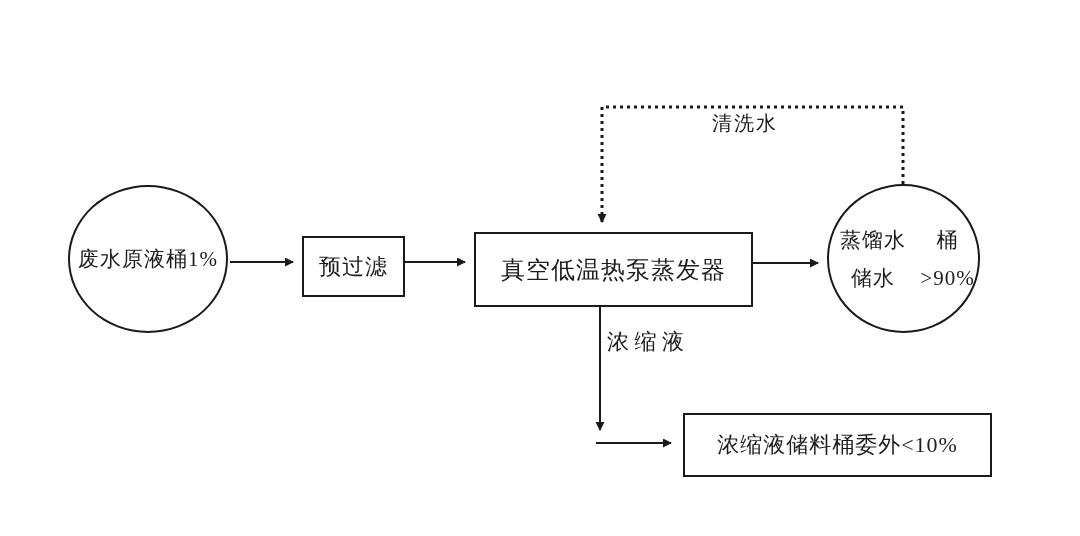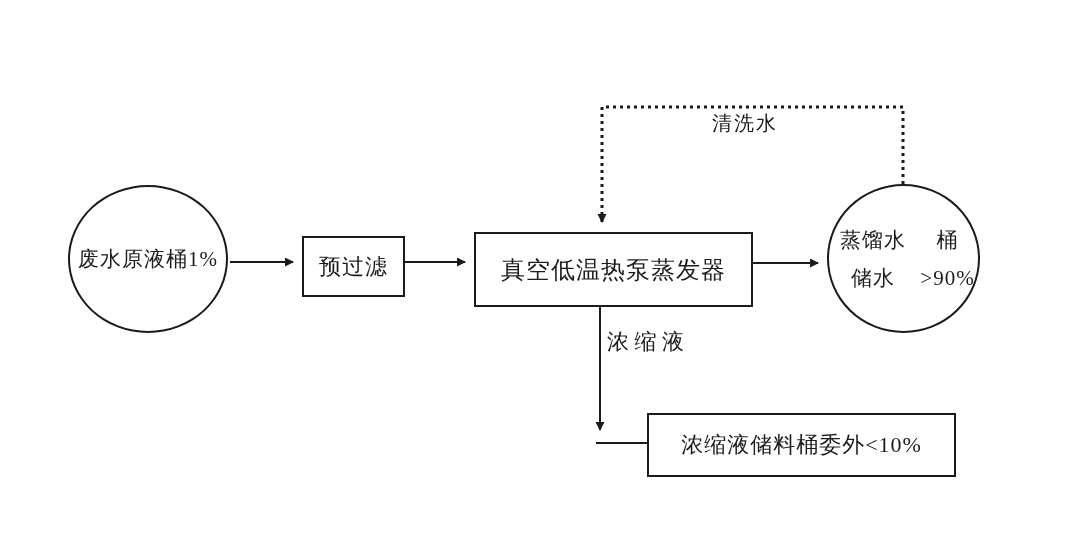--- a/index.html
+++ b/index.html
@@ -48,21 +48,21 @@
   }
   .box-evaporator {
     left: 474px; top: 232px; width: 279px; height: 75px;
     font-size: 24px; letter-spacing: 1px;
   }
   .tank-right {
     left: 827px; top: 184px; width: 153px; height: 149px;
     font-size: 21px; line-height: 38px;
   }
   .box-concentrate {
-    left: 647px; top: 413px; width: 309px; height: 64px;
+    left: 683px; top: 413px; width: 309px; height: 64px;
     font-size: 22px; letter-spacing: 1px;
   }
   .edge-label {
     position: absolute;
     font-size: 20px;
     letter-spacing: 2px;
     white-space: nowrap;
   }
   .lbl-wash { left: 712px; top: 110px; }
   .lbl-concentrate {

